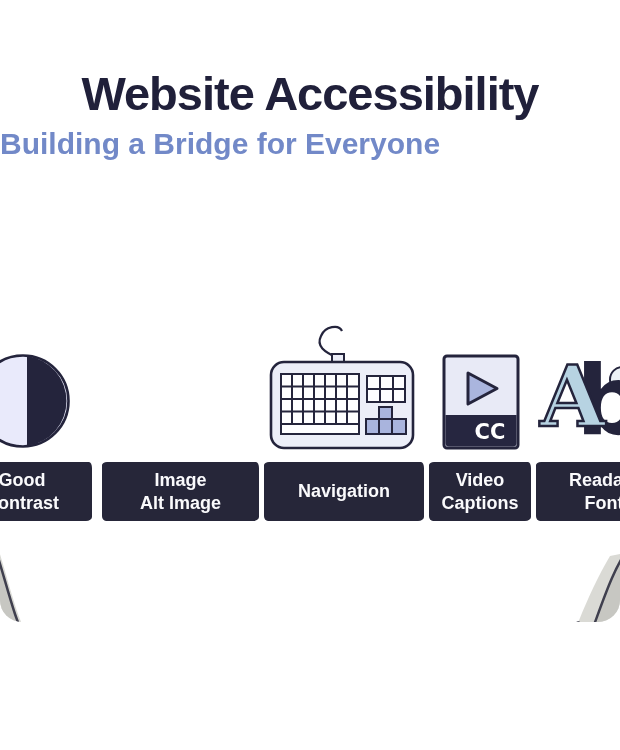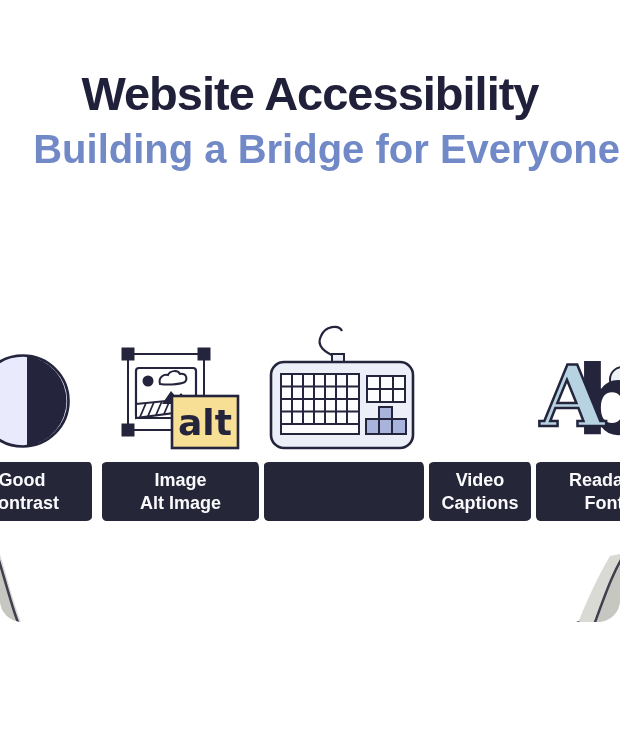--- a/index.html
+++ b/index.html
@@ -1,22 +1,22 @@
 <!DOCTYPE html>
 <html><head>
 <meta charset="utf-8">
 <style>
   html,body{margin:0;padding:0;background:#fff;}
   .canvas{position:relative;width:620px;height:622px;overflow:hidden;background:#ffffff;
           font-family:"Liberation Sans", sans-serif;border-radius:22px;}
   
   .title{position:absolute;left:0;top:66px;width:620px;text-align:center;
          font-size:47px;font-weight:bold;letter-spacing:-1px;color:#20203a;}
-  .subtitle{position:absolute;left:0;top:127px;width:620px;text-align:right;
-            font-size:40px;font-weight:bold;color:#7289c8;}
+  .subtitle{position:absolute;left:0;top:127px;width:620px;text-align:left;
+            font-size:30px;font-weight:bold;color:#7289c8;}
   
   .pillar{position:absolute;top:462px;height:59px;background:#262639;color:#fafafc;
           display:flex;flex-direction:column;align-items:center;justify-content:center;
           font-size:18px;font-weight:bold;line-height:23px;text-align:center;
           border-radius:5px 3px 6px 4px / 3px 6px 4px 5px;}
   .p1{left:-48px;width:140px;}
   .p2{left:102px;width:157px;}
   .p3{left:264px;width:160px;}
   .p4{left:429px;width:102px;justify-content:center;}
   .p5{left:536px;width:146px;}
@@ -47,39 +47,20 @@
   <div class="title">Website Accessibility</div>
   <div class="subtitle">Building a Bridge for Everyone</div>
 
   <div class="icon ic-contrast">
     <svg width="98" height="98" viewBox="0 0 98 98">
       <circle cx="49" cy="49" r="45.5" fill="#e9eafb" stroke="#24243c" stroke-width="2.6"></circle>
       <path d="M 53 3.9 A 45.5 45.5 0 0 1 53 94.1 Z" fill="#24243c"></path>
     </svg>
   </div>
 
-  <div class="icon ic-alt">
-    <svg width="132" height="112" viewBox="0 0 132 112">
-      <rect x="16" y="10" width="76" height="76" fill="none" stroke="#24243c" stroke-width="2"></rect>
-      <g fill="#24243c">
-        <rect x="9.5" y="3.5" width="13" height="13"></rect>
-        <rect x="85.5" y="3.5" width="13" height="13"></rect>
-        <rect x="9.5" y="79.5" width="13" height="13"></rect>
-        <rect x="85.5" y="79.5" width="13" height="13"></rect>
-      </g>
-      <rect x="24" y="24" width="60" height="50" rx="3" fill="#ffffff" stroke="#24243c" stroke-width="2.2"></rect>
-      <circle cx="36" cy="37" r="5.5" fill="#24243c"></circle>
-      <path d="M48 40 C46 33 52 30 56 31 C58 26 66 26 68 30 C74 29 76 34 73 38 C66 41 54 41 48 40 Z" fill="#ffffff" stroke="#24243c" stroke-width="2"></path>
-      <path d="M24 60 L84 54 L84 66 L24 74 Z" fill="#ffffff" stroke="#24243c" stroke-width="2"></path>
-      <path fill="none" stroke="#24243c" stroke-width="1.8" d="M28 73 L34 59 M36 72 L42 58 M44 71 L50 57 M52 70 L58 56 M60 69 L66 56 M68 68 L74 55 M76 67 L81 55"></path>
-      <path d="M50 60 L59 47 L65 54 L69 49 L78 60 Z" fill="#24243c"></path>
-      <rect x="60" y="52" width="66" height="52" fill="#f7e096" stroke="#24243c" stroke-width="2.6"></rect>
-      <text x="93" y="91" text-anchor="middle" font-size="36" fill="#24243c">alt</text>
-    </svg>
-  </div>
 
   <div class="icon ic-keyboard">
     <svg width="156" height="140" viewBox="0 0 156 140">
       <path d="M74 42 C60 36 52 30 57 20 C61 10 75 8 78 15" fill="none" stroke="#24243c" stroke-width="2.2"></path>
       <rect x="68" y="38" width="12" height="9" fill="#eceef8" stroke="#24243c" stroke-width="2"></rect>
       <rect x="7" y="46" width="142" height="86" rx="13" fill="#eceef8" stroke="#24243c" stroke-width="2.6"></rect>
       <g stroke="#24243c" stroke-width="2">
         <rect x="17" y="58" width="78" height="60" fill="#fdfdff"></rect>
         <path fill="none" d="M17 70.5 H95 M17 83 H95 M17 95.5 H95 M17 108 H95"></path>
         <path fill="none" d="M28 58 V108 M39 58 V108 M50 58 V108 M61 58 V108 M72 58 V108 M83 58 V108"></path>
@@ -89,34 +70,43 @@
         <path fill="none" d="M103 73 H141 M116 60 V86 M129 60 V86"></path>
       </g>
       <g stroke="#24243c" stroke-width="2" fill="#a9b4dd">
         <rect x="115" y="91" width="13" height="12"></rect>
         <rect x="102" y="103" width="40" height="15"></rect>
         <path fill="none" d="M115 103 V118 M128 103 V118"></path>
       </g>
     </svg>
   </div>
 
+  <div class="icon ic-cc">
+    <svg width="82" height="100" viewBox="0 0 82 100">
+      <rect x="4" y="4" width="74" height="92" rx="3" fill="#e8eaf6" stroke="#24243c" stroke-width="3"></rect>
+      <path d="M5.5 63 H76.5 V91 Q76.5 94.5 73 94.5 H9 Q5.5 94.5 5.5 91 Z" fill="#262640"></path>
+      <path d="M28 21 L57 36.5 L28 52 Z" fill="#aab5de" stroke="#24243c" stroke-width="3" stroke-linejoin="round"></path>
+      <text x="50" y="87" text-anchor="middle" font-size="21" fill="#ffffff">CC</text>
+    </svg>
+  </div>
 
   <div class="letter-c"></div>
   <div class="letter-b">b</div>
   <div class="letter-a">A</div>
 
   <div class="pillar p1">
     <span>Good</span>
     <span>Contrast</span>
   </div>
   <div class="pillar p2">
     <span>Image</span>
     <span>Alt Image</span>
   </div>
   <div class="pillar p3">
+    <span>Navigation</span>
   </div>
   <div class="pillar p4">
     <span>Video</span>
     <span>Captions</span>
   </div>
   <div class="pillar p5">
     <span>Readable</span>
     <span>Fonts</span>
   </div>
 

